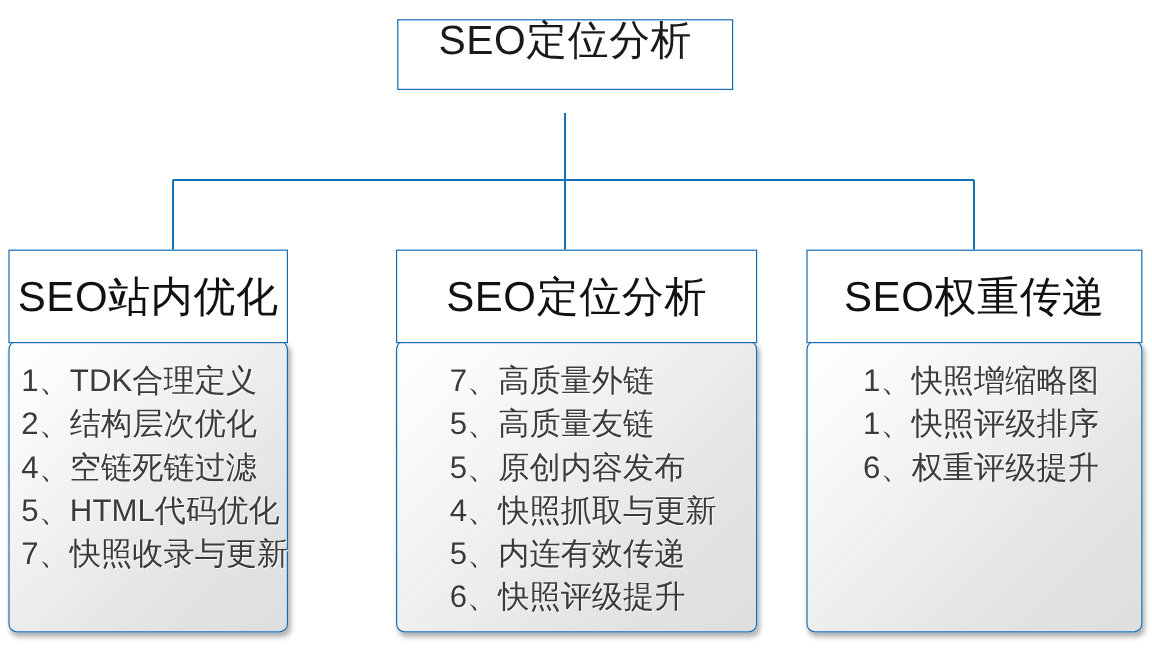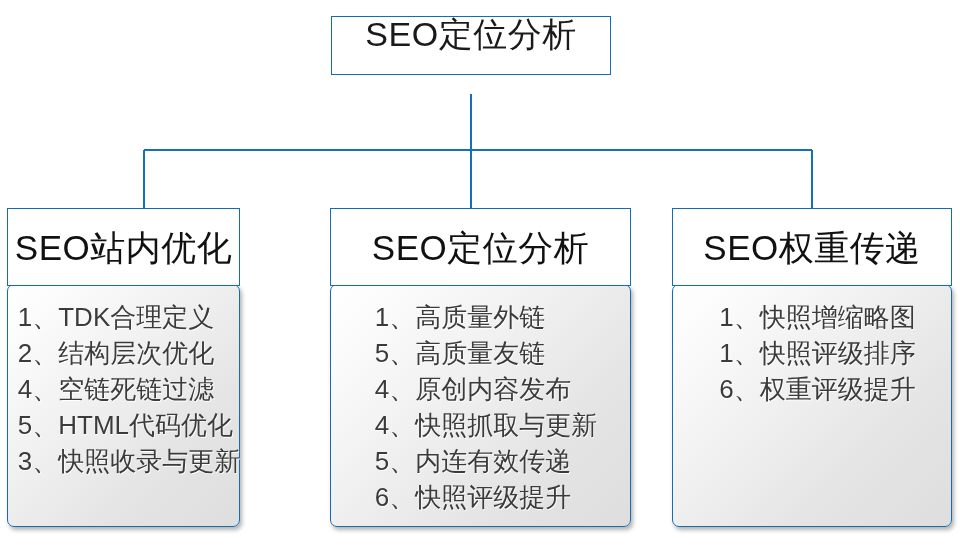--- a/index.html
+++ b/index.html
@@ -133,34 +133,34 @@
   <div class="column c0">
     <div class="col-header">
       <span class="col-header-title">SEO站内优化</span>
     </div>
     <div class="col-list">
       <div class="col-list-inner">
         <div class="list-item">1、TDK合理定义</div>
         <div class="list-item">2、结构层次优化</div>
         <div class="list-item">4、空链死链过滤</div>
         <div class="list-item">5、HTML代码优化</div>
-        <div class="list-item">3、快照收录与更新</div>
+        <div class="list-item">7、快照收录与更新</div>
       </div>
     </div>
   </div>
 
   <div class="column c1">
     <div class="col-header">
       <span class="col-header-title">SEO定位分析</span>
     </div>
     <div class="col-list">
       <div class="col-list-inner">
-        <div class="list-item">1、高质量外链</div>
+        <div class="list-item">7、高质量外链</div>
         <div class="list-item">5、高质量友链</div>
-        <div class="list-item">4、原创内容发布</div>
+        <div class="list-item">5、原创内容发布</div>
         <div class="list-item">4、快照抓取与更新</div>
         <div class="list-item">5、内连有效传递</div>
         <div class="list-item">6、快照评级提升</div>
       </div>
     </div>
   </div>
 
   <div class="column c2">
     <div class="col-header">
       <span class="col-header-title">SEO权重传递</span>

